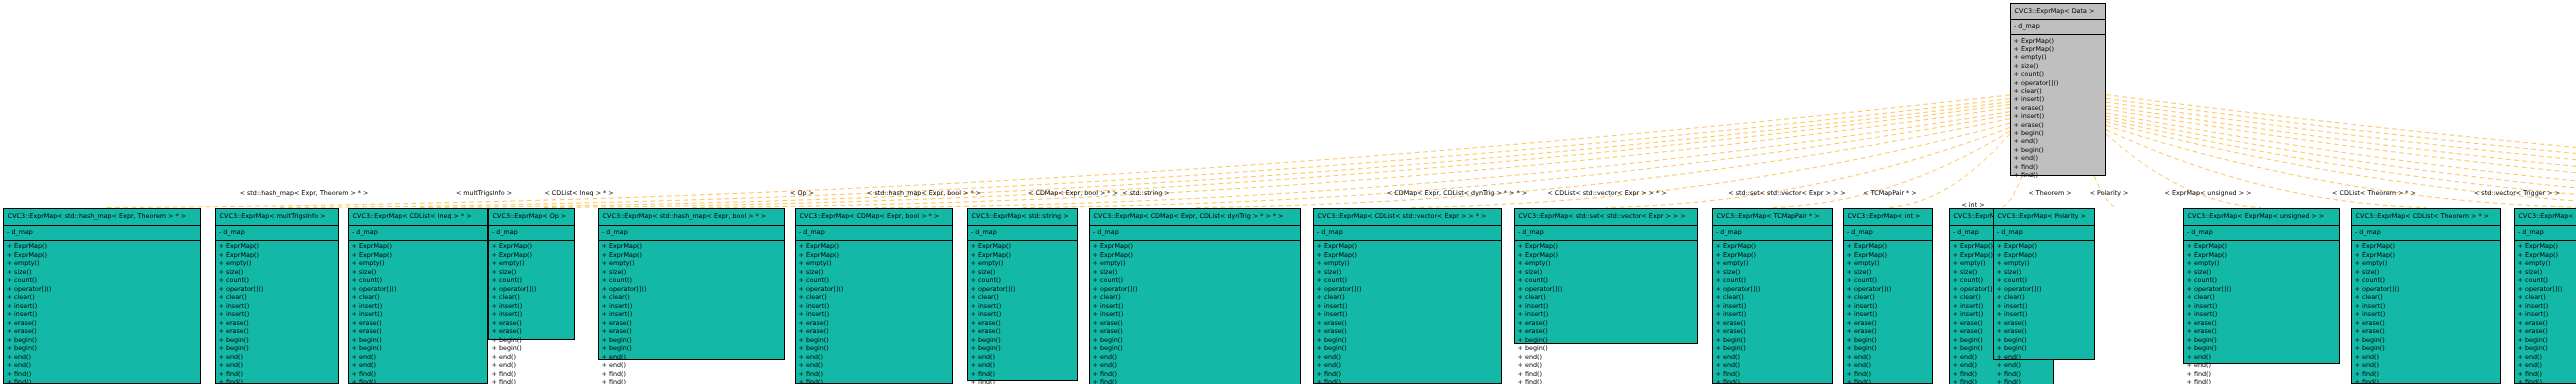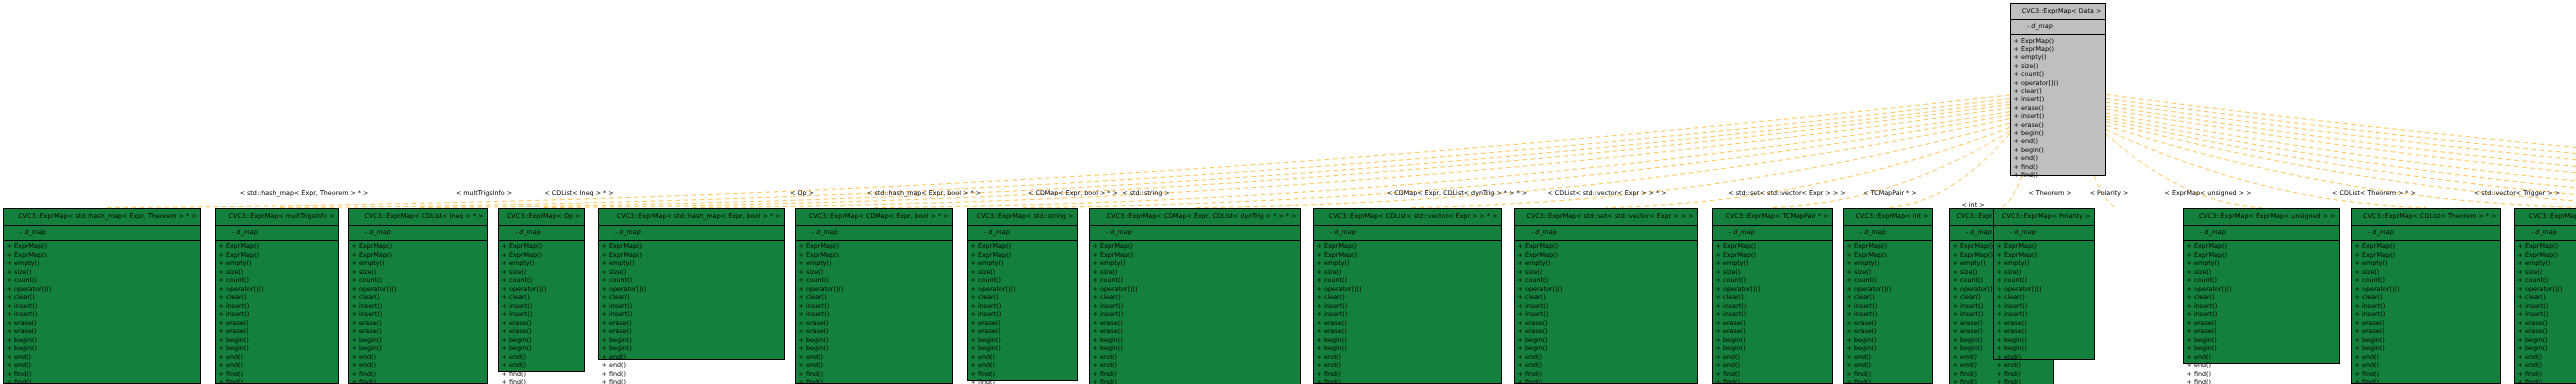--- a/index.html
+++ b/index.html
@@ -3,30 +3,30 @@
 <meta charset="utf-8">
 <style>
   html,body{margin:0;padding:0;background:#ffffff;}
   .canvas{
     position:relative;width:3862px;height:384px;background:#ffffff;
     font-family:"DejaVu Sans","Liberation Sans",sans-serif;
     font-size:6.4px;color:#000;overflow:hidden;
   }
   svg.edges{position:absolute;left:0;top:0;width:3862px;height:384px;}
   .uml-node{
-    position:absolute;background:#15803d;border:0.5px solid #000;
+    position:absolute;background:#14b8a6;border:0.5px solid #000;
     box-sizing:border-box;white-space:nowrap;z-index:2;
   }
   .uml-node.template{background:#bfbfbf;}
   .uml-title{
     height:15.5px;line-height:15px;border-bottom:0.5px solid #000;
-    text-align:right;padding:0 3.6px;
+    text-align:left;padding:0 3.6px;
   }
   .uml-attrs{
-    height:14px;line-height:13.4px;border-bottom:0.5px solid #000;padding:0 16px;font-style:italic;
+    height:14px;line-height:13.4px;border-bottom:0.5px solid #000;padding:0 3px;
   }
   .uml-methods{padding:1.5px 2.6px 0 2.6px;}
   .uml-methods .row{line-height:8.5px;}
   .uml-node.template .uml-methods .row{line-height:8.4px;}
   .edge-label{
     position:absolute;transform:translateX(-50%);white-space:nowrap;z-index:3;
   }
 </style>
 </head>
 <body>
@@ -151,21 +151,21 @@
           <div class="row">+ erase()</div>
           <div class="row">+ erase()</div>
           <div class="row">+ begin()</div>
           <div class="row">+ begin()</div>
           <div class="row">+ end()</div>
           <div class="row">+ end()</div>
           <div class="row">+ find()</div>
           <div class="row">+ find()</div>
         </div>
       </div>
-      <div class="uml-node " style="left:498px;top:208px;min-width:87px;height:164px">
+      <div class="uml-node " style="left:488px;top:208px;min-width:87px;height:132px">
         <div class="uml-title">CVC3::ExprMap&lt; Op &gt;</div>
         <div class="uml-attrs">- d_map</div>
         <div class="uml-methods">
           <div class="row">+ ExprMap()</div>
           <div class="row">+ ExprMap()</div>
           <div class="row">+ empty()</div>
           <div class="row">+ size()</div>
           <div class="row">+ count()</div>
           <div class="row">+ operator[]()</div>
           <div class="row">+ clear()</div>
@@ -289,21 +289,21 @@
           <div class="row">+ erase()</div>
           <div class="row">+ erase()</div>
           <div class="row">+ begin()</div>
           <div class="row">+ begin()</div>
           <div class="row">+ end()</div>
           <div class="row">+ end()</div>
           <div class="row">+ find()</div>
           <div class="row">+ find()</div>
         </div>
       </div>
-      <div class="uml-node " style="left:1514px;top:208px;min-width:184px;height:176px">
+      <div class="uml-node " style="left:1514px;top:208px;min-width:184px;height:136px">
         <div class="uml-title">CVC3::ExprMap&lt; std::set&lt; std::vector&lt; Expr &gt; &gt; &gt;</div>
         <div class="uml-attrs">- d_map</div>
         <div class="uml-methods">
           <div class="row">+ ExprMap()</div>
           <div class="row">+ ExprMap()</div>
           <div class="row">+ empty()</div>
           <div class="row">+ size()</div>
           <div class="row">+ count()</div>
           <div class="row">+ operator[]()</div>
           <div class="row">+ clear()</div>

